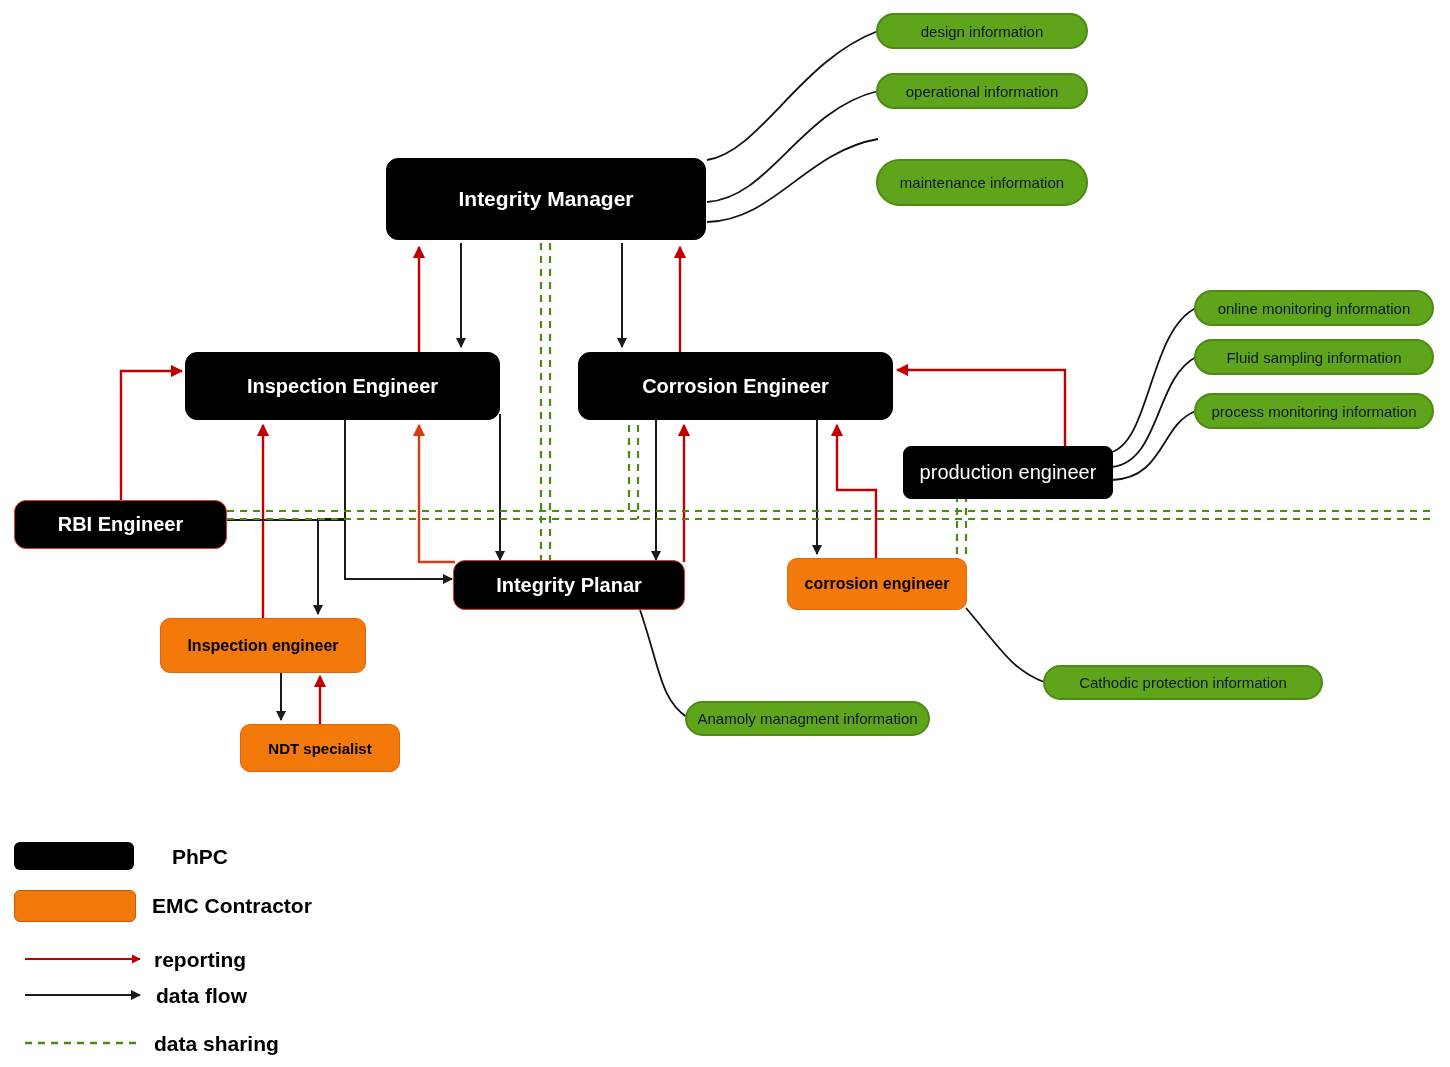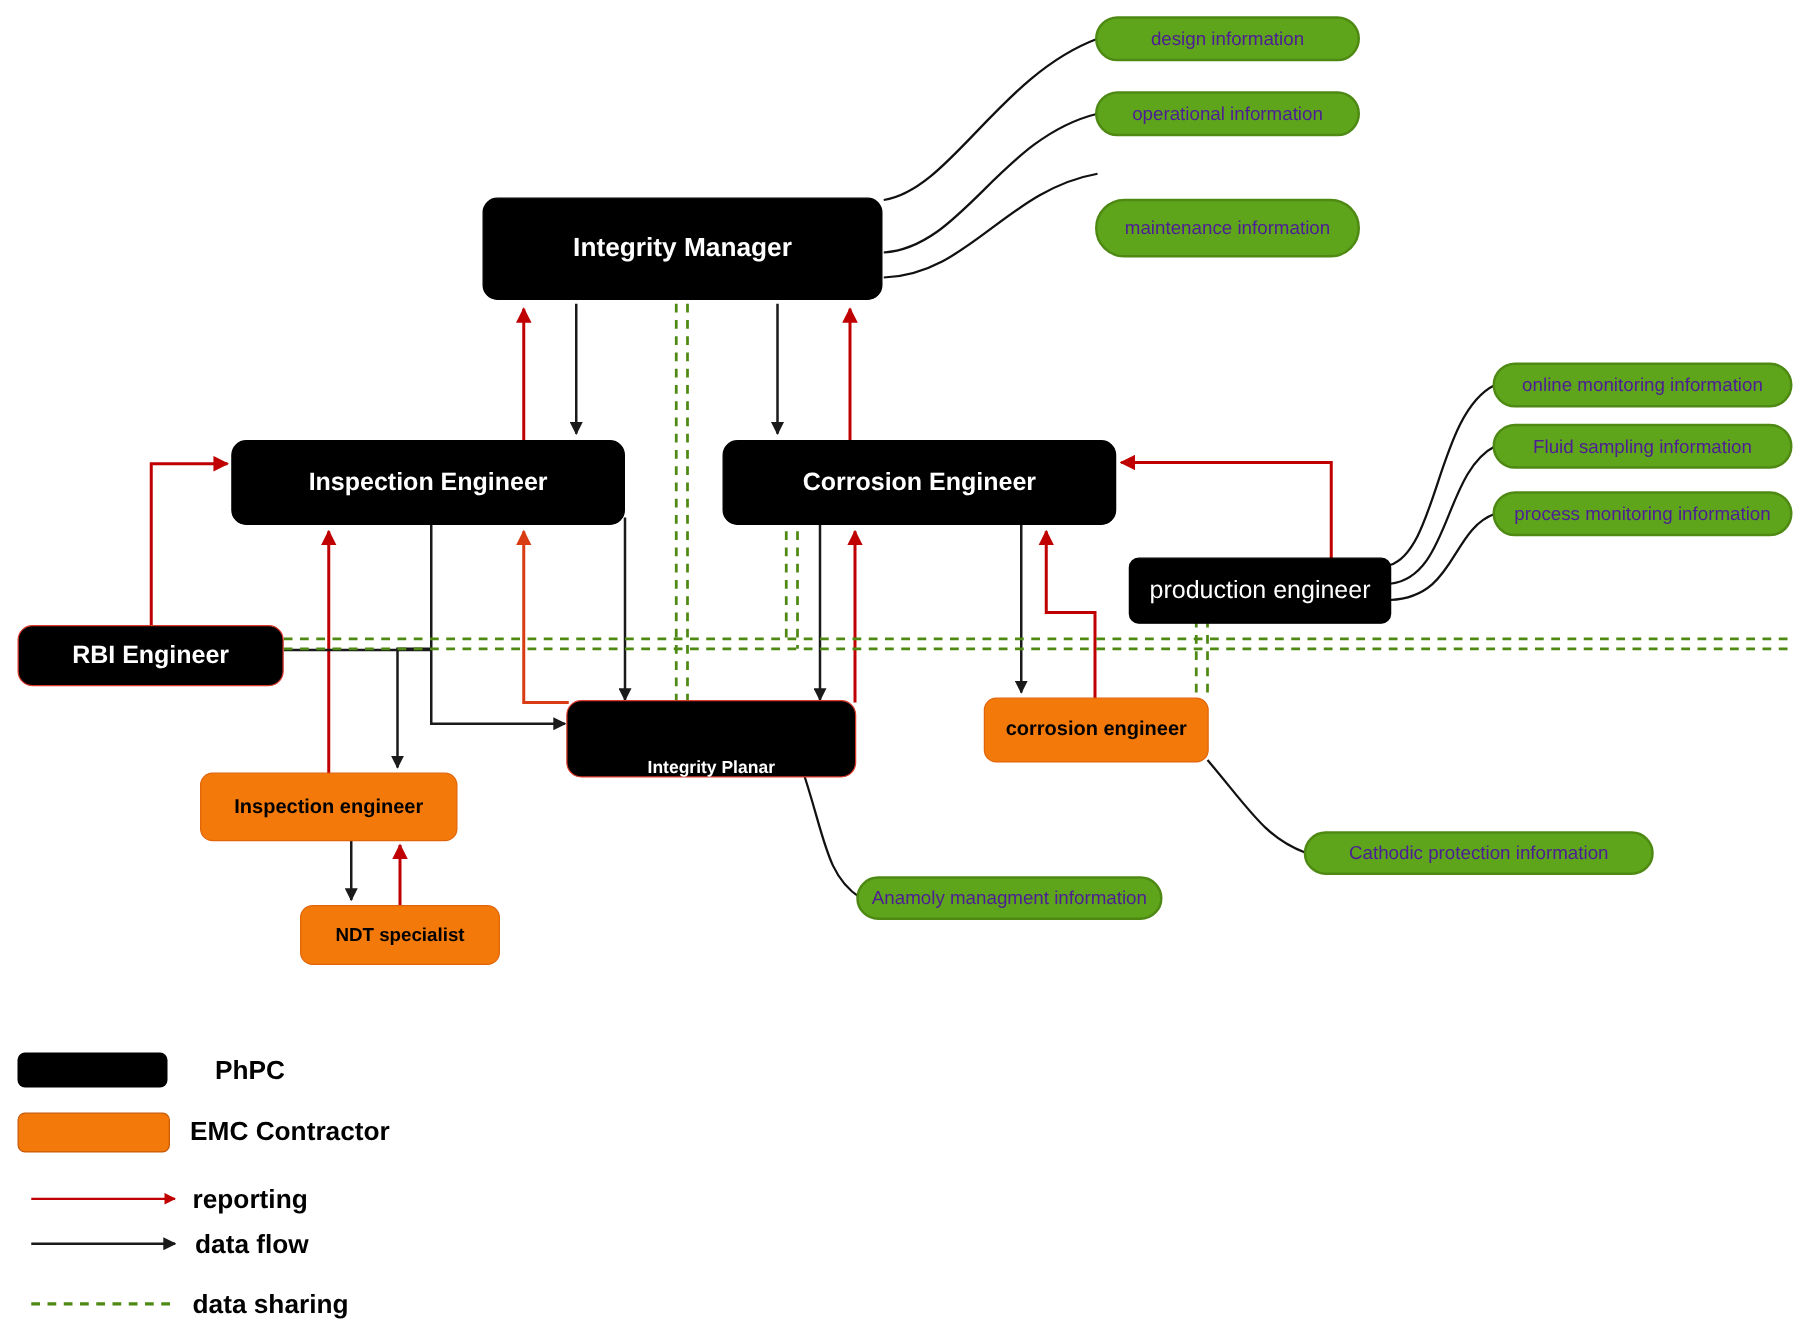--- a/index.html
+++ b/index.html
@@ -46,21 +46,21 @@
   }
   .node-orange {
     background: #F2790A;
     color: #000000;
     border-radius: 10px;
     font-weight: bold;
     border: 1.5px solid #E2650A;
   }
   .node-green {
     background: #5FA51C;
-    color: #4c1d95;
+    color: #0f172a;
     border: 2px solid #4E8A13;
     border-radius: 999px;
     font-weight: normal;
     font-size: 15px;
     white-space: nowrap;
     padding: 0 12px;
   }
   .legend {
     position: absolute;
     z-index: 6;
@@ -228,21 +228,21 @@
   </div>
 
   <div class="node node-black" style="left:578px; top:352px; width:315px; height:68px; font-size:20px;">
     <span>Corrosion Engineer</span>
   </div>
 
   <div class="node node-black edged" style="left:14px; top:500px; width:213px; height:49px; font-size:20px;">
     <span>RBI Engineer</span>
   </div>
 
-  <div class="node node-black edged" style="left:453px; top:560px; width:232px; height:62px; font-size:14px;align-items:flex-end;">
+  <div class="node node-black edged" style="left:453px; top:560px; width:232px; height:50px; font-size:20px;">
     <span>Integrity Planar</span>
   </div>
 
   <div class="node node-black" style="left:903px; top:446px; width:210px; height:53px; font-size:20px; font-weight:normal; border-radius:8px;">
     <span>production engineer</span>
   </div>
 
   <div class="node node-orange" style="left:160px; top:618px; width:206px; height:55px; font-size:16px;">
     <span>Inspection engineer</span>
   </div>

